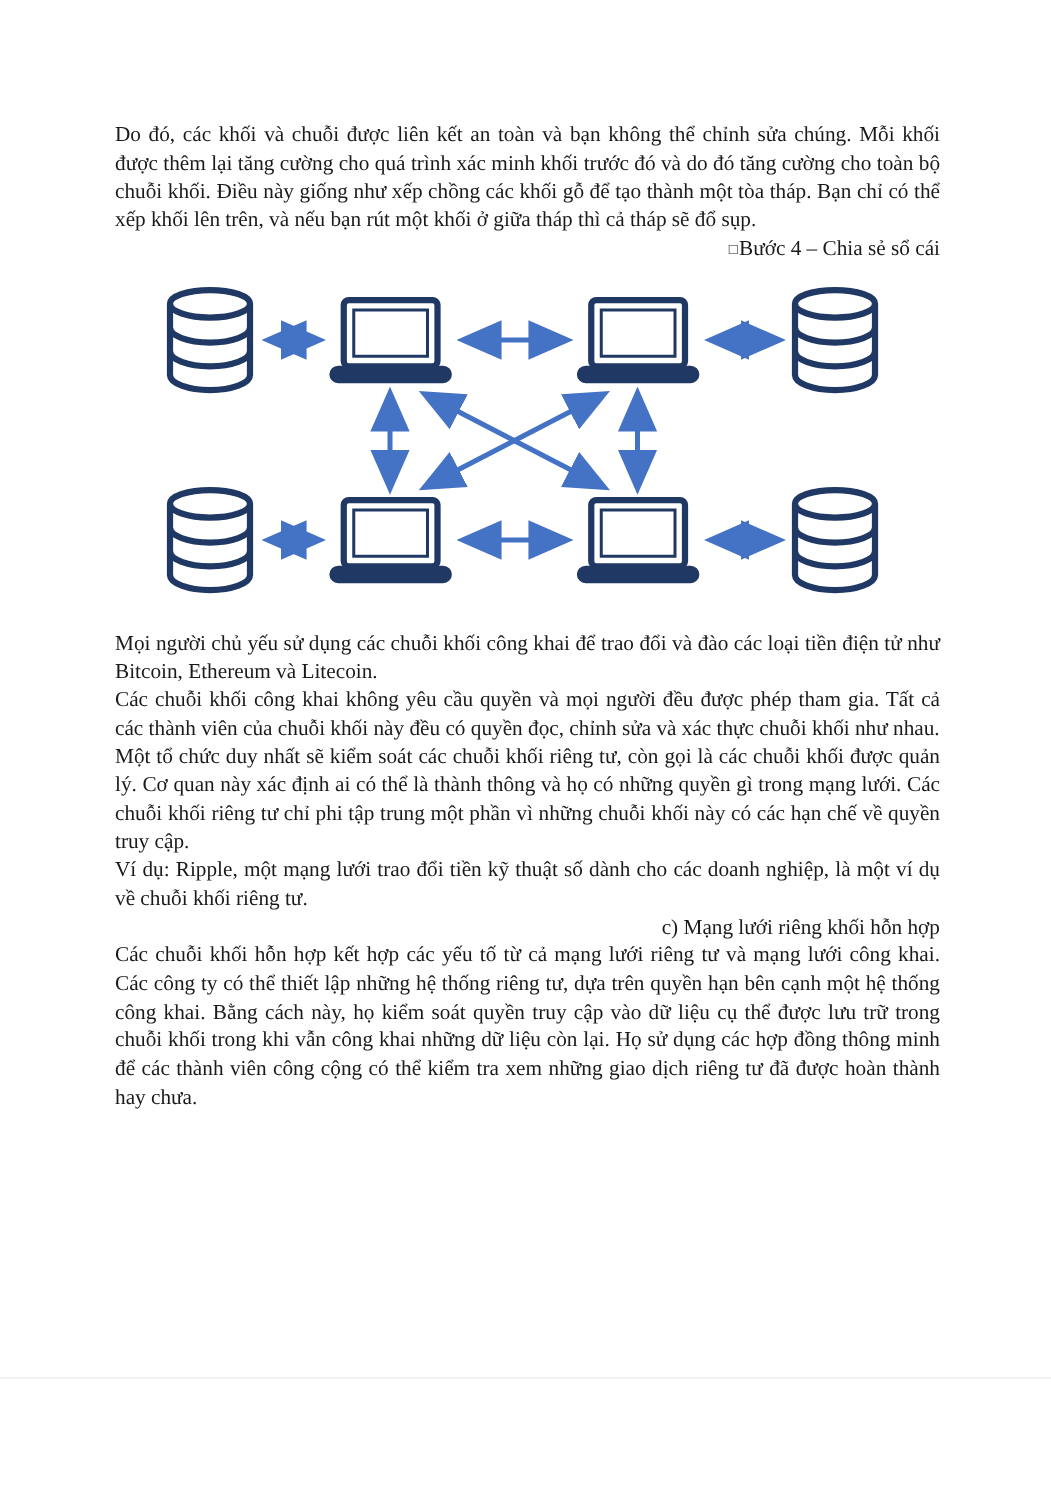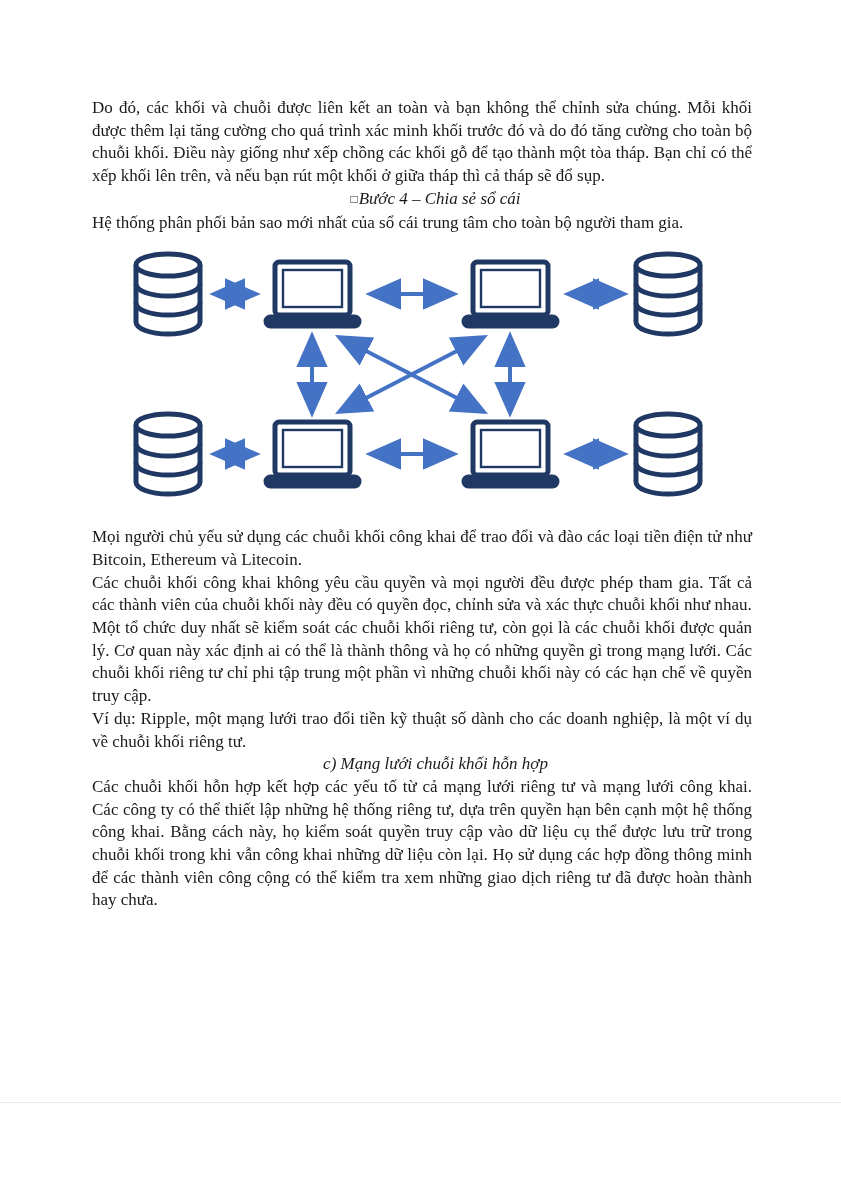--- a/index.html
+++ b/index.html
@@ -20,22 +20,21 @@
   .para {
     margin: 0;
     font-size: 17px;
     line-height: 22.7px;
     text-align: justify;
   }
   .line {
     margin: 0;
     font-size: 17px;
     line-height: 22.7px;
-    text-align: center;
-    font-style: italic;
+    text-align: right;
   }
   .indent { padding-left: 27px; }
   .glyph {
     font-size: 12px;
     display: inline-block;
     transform: translateY(-1px);
     margin-right: 1px;
   }
   .diagram-wrap {
     margin: 14px 0 24px 20px;
@@ -54,21 +53,20 @@
 </style>
 </head>
 <body>
 
 <div class="page">
 
   <p class="para">Do đó, các khối và chuỗi được liên kết an toàn và bạn không thể chỉnh sửa chúng. Mỗi khối được thêm lại tăng cường cho quá trình xác minh khối trước đó và do đó tăng cường cho toàn bộ chuỗi khối. Điều này giống như xếp chồng các khối gỗ để tạo thành một tòa tháp. Bạn chỉ có thể xếp khối lên trên, và nếu bạn rút một khối ở giữa tháp thì cả tháp sẽ đổ sụp.</p>
 
   <p class="line indent"><span class="glyph">□</span><span>Bước 4 – Chia sẻ sổ cái</span></p>
 
-  <p class="para">Hệ thống phân phối bản sao mới nhất của sổ cái trung tâm cho toàn bộ người tham gia.</p>
 
   <div class="diagram-wrap">
     <svg width="604" height="254" viewBox="0 0 604 254">
       <defs>
         <marker id="ah-end" markerWidth="9" markerHeight="8" refX="6.5" refY="3.5" orient="auto" markerUnits="userSpaceOnUse0" viewBox="0 0 8 7">
           <path d="M0,0 L8,3.5 L0,7 z" fill="#4472C4"></path>
         </marker>
         <marker id="ah-start" markerWidth="9" markerHeight="8" refX="1.5" refY="3.5" orient="auto" viewBox="0 0 8 7">
           <path d="M8,0 L0,3.5 L8,7 z" fill="#4472C4"></path>
         </marker>
@@ -110,18 +108,18 @@
 
       <line class="arrow" x1="229" y1="90" x2="370" y2="163" marker-start="url(#ah-start)" marker-end="url(#ah-end)"></line>
       <line class="arrow" x1="370" y1="90" x2="229" y2="163" marker-start="url(#ah-start)" marker-end="url(#ah-end)"></line>
     </svg>
   </div>
 
   <p class="para">Mọi người chủ yếu sử dụng các chuỗi khối công khai để trao đổi và đào các loại tiền điện tử như Bitcoin, Ethereum và Litecoin.</p>
   <p class="para">Các chuỗi khối công khai không yêu cầu quyền và mọi người đều được phép tham gia. Tất cả các thành viên của chuỗi khối này đều có quyền đọc, chỉnh sửa và xác thực chuỗi khối như nhau.</p>
   <p class="para">Một tổ chức duy nhất sẽ kiểm soát các chuỗi khối riêng tư, còn gọi là các chuỗi khối được quản lý. Cơ quan này xác định ai có thể là thành thông và họ có những quyền gì trong mạng lưới. Các chuỗi khối riêng tư chỉ phi tập trung một phần vì những chuỗi khối này có các hạn chế về quyền truy cập.</p>
   <p class="para">Ví dụ: Ripple, một mạng lưới trao đổi tiền kỹ thuật số dành cho các doanh nghiệp, là một ví dụ về chuỗi khối riêng tư.</p>
-  <p class="line indent">c) Mạng lưới chuỗi khối hỗn hợp</p>
+  <p class="line indent">c) Mạng lưới riêng khối hỗn hợp</p>
   <p class="para">Các chuỗi khối hỗn hợp kết hợp các yếu tố từ cả mạng lưới riêng tư và mạng lưới công khai. Các công ty có thể thiết lập những hệ thống riêng tư, dựa trên quyền hạn bên cạnh một hệ thống công khai. Bằng cách này, họ kiểm soát quyền truy cập vào dữ liệu cụ thể được lưu trữ trong chuỗi khối trong khi vẫn công khai những dữ liệu còn lại. Họ sử dụng các hợp đồng thông minh để các thành viên công cộng có thể kiểm tra xem những giao dịch riêng tư đã được hoàn thành hay chưa.</p>
 
 </div>
 
 <div class="page-divider"></div>
 
 </body></html>

